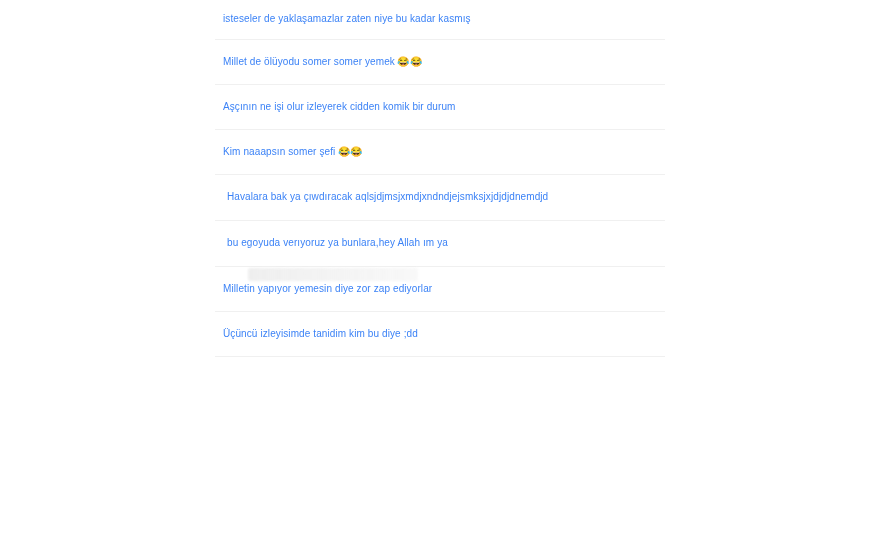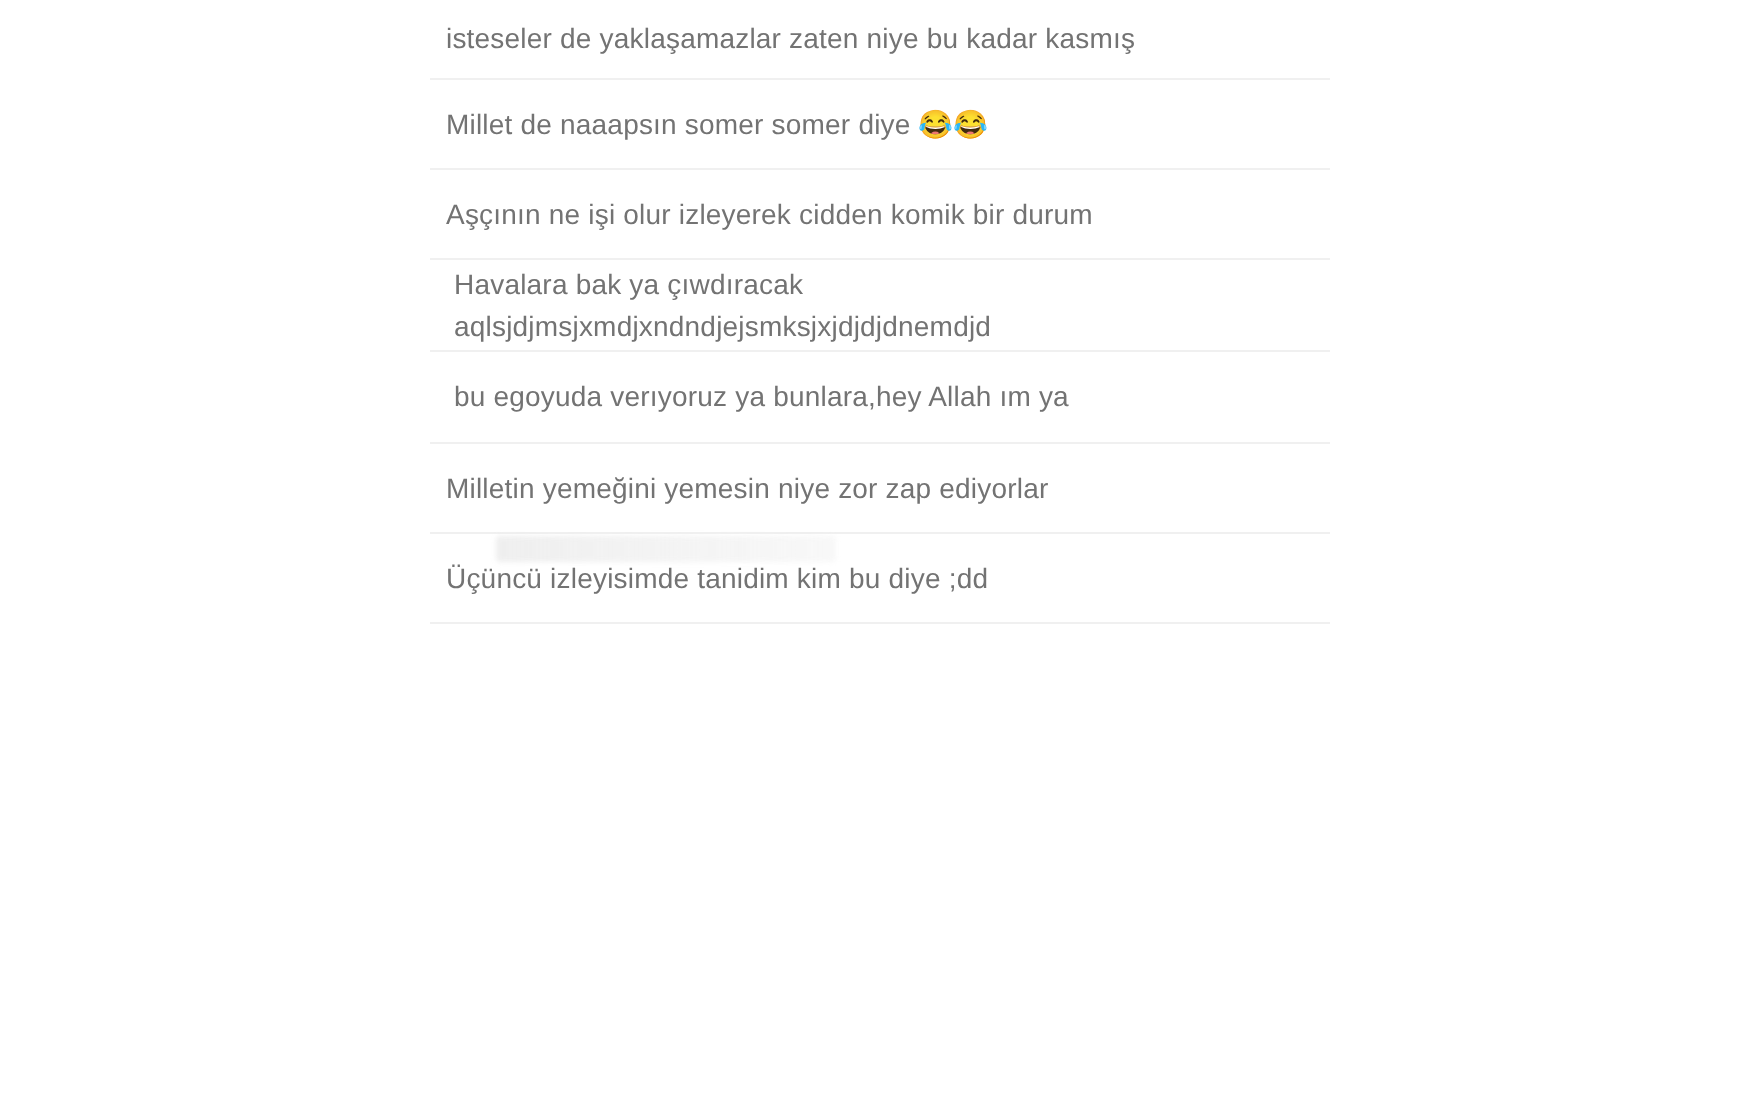--- a/index.html
+++ b/index.html
@@ -28,23 +28,23 @@
   }
   .comment-row {
     position: relative;
     box-sizing: border-box;
     padding: 0 6px;
     border-bottom: 1px solid #f0f0f0;
     display: flex;
     align-items: center;
   }
   .comment-text {
-    font-size: 14px;
+    font-size: 10px;
     line-height: 1.45;
-    color: #737373;
+    color: #3b82f6;
     letter-spacing: 0.1px;
     white-space: pre-wrap;
     word-break: break-word;
   }
   .indent-0 { padding-left: 8px; }
   .indent-1 { padding-left: 12px; }
   .ghost-line {
     position: absolute;
     left: 248px;
     top: 268px;
@@ -58,32 +58,35 @@
 </style>
 </head>
 <body>
 
 <div class="page">
   <div class="comment-column">
     <div class="comment-row indent-0" style="height:40px">
       <span class="comment-text">isteseler de yaklaşamazlar zaten niye bu kadar kasmış</span>
     </div>
     <div class="comment-row indent-0" style="height:45px">
-      <span class="comment-text">Millet de naaapsın somer somer diye 😂😂</span>
+      <span class="comment-text">Millet de ölüyodu somer somer yemek 😂😂</span>
     </div>
     <div class="comment-row indent-0" style="height:45px">
       <span class="comment-text">Aşçının ne işi olur izleyerek cidden komik bir durum</span>
+    </div>
+    <div class="comment-row indent-0" style="height:45px">
+      <span class="comment-text">Kim naaapsın somer şefi 😂😂</span>
     </div>
     <div class="comment-row indent-1" style="height:46px">
       <span class="comment-text">Havalara bak ya çıwdıracak aqlsjdjmsjxmdjxndndjejsmksjxjdjdjdnemdjd</span>
     </div>
     <div class="comment-row indent-1" style="height:46px">
       <span class="comment-text">bu egoyuda verıyoruz ya bunlara,hey Allah ım ya</span>
     </div>
     <div class="comment-row indent-0" style="height:45px">
-      <span class="comment-text">Milletin yemeğini yemesin niye zor zap ediyorlar</span>
+      <span class="comment-text">Milletin yapıyor yemesin diye zor zap ediyorlar</span>
     </div>
     <div class="comment-row indent-0" style="height:45px">
       <span class="comment-text">Üçüncü izleyisimde tanidim kim bu diye ;dd</span>
     </div>
   </div>
   <div class="ghost-line"></div>
 </div>
 
 </body></html>

